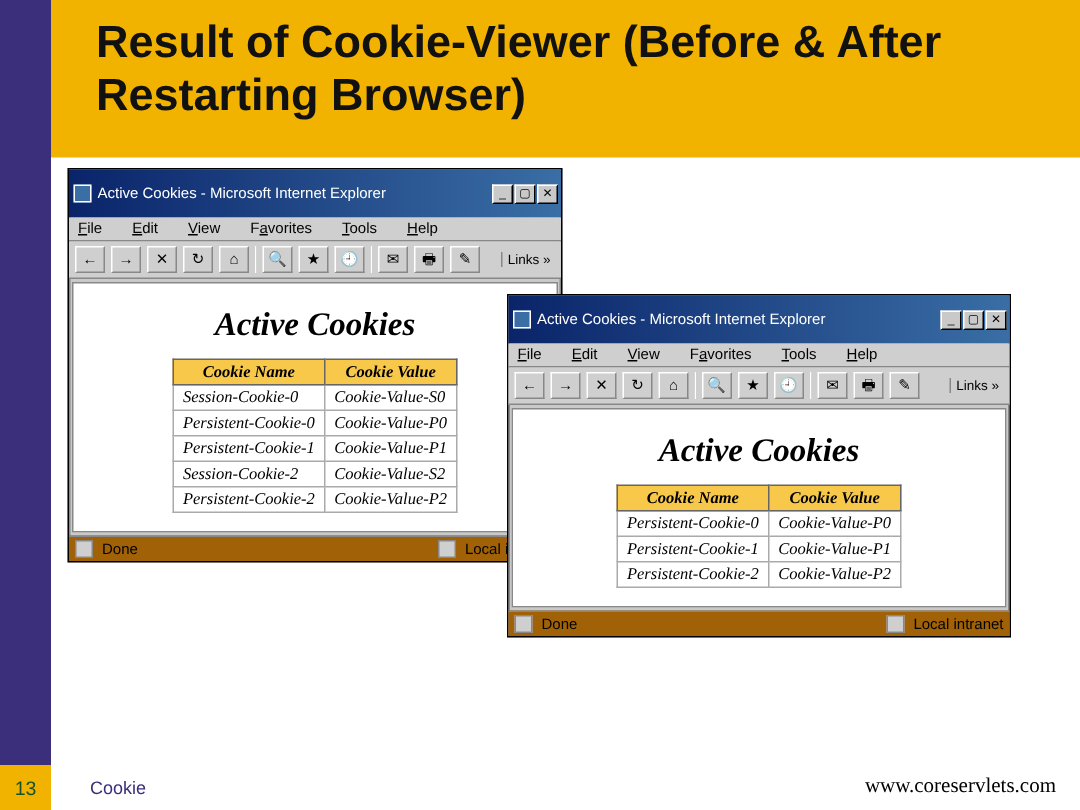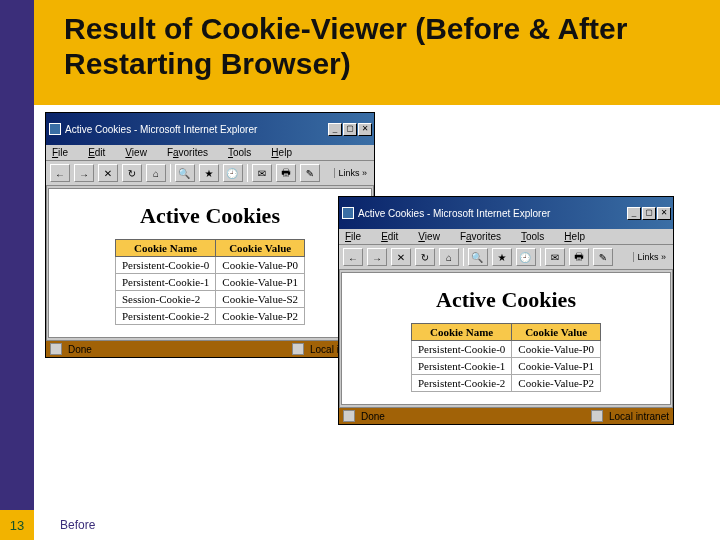--- a/index.html
+++ b/index.html
@@ -94,20 +94,21 @@
     font-size: 10px;
   }
   .sep { width: 1px; height: 18px; background: #888; border-right: 1px solid #fff; }
   .links { margin-left: auto; font-size: 9px; padding: 0 3px; border-left: 1px solid #888; }
   .content {
     background: #fff;
     margin: 2px;
     border: 1px solid #888;
     padding: 8px 8px 12px 8px;
     text-align: center;
+    font-style: italic;
   }
   .h1 {
     font-family: "Times New Roman", serif;
     font-size: 22px;
     font-weight: 700;
     margin: 6px 0 10px 0;
   }
   .ctable {
     margin: 0 auto;
     border-collapse: collapse;
@@ -220,20 +221,24 @@
     <div class="h1">Active Cookies</div>
     <table class="ctable">
       <tbody>
           <tr>
         <th>Cookie Name</th>
         <th>Cookie Value</th>
       </tr>
       </tbody>
         <tbody>
           <tr>
+            <td>Session-Cookie-0</td>
+            <td>Cookie-Value-S0</td>
+          </tr>
+          <tr>
             <td>Persistent-Cookie-0</td>
             <td>Cookie-Value-P0</td>
           </tr>
           <tr>
             <td>Persistent-Cookie-1</td>
             <td>Cookie-Value-P1</td>
           </tr>
           <tr>
             <td>Session-Cookie-2</td>
             <td>Cookie-Value-S2</td>
@@ -317,14 +322,15 @@
     <span class="ico"></span>
     <span>Done</span>
     <span class="spacer"></span>
     <span class="ico"></span>
     <span>Local intranet</span>
   </div>
 </div>
 
 <div class="footer">
   <div class="pagenum-box">13</div>
-  <div class="footer-label">Before</div>
+  <div class="footer-label">Cookie</div>
+  <div class="footer-url">www.coreservlets.com</div>
 </div>
 
 </body></html>

